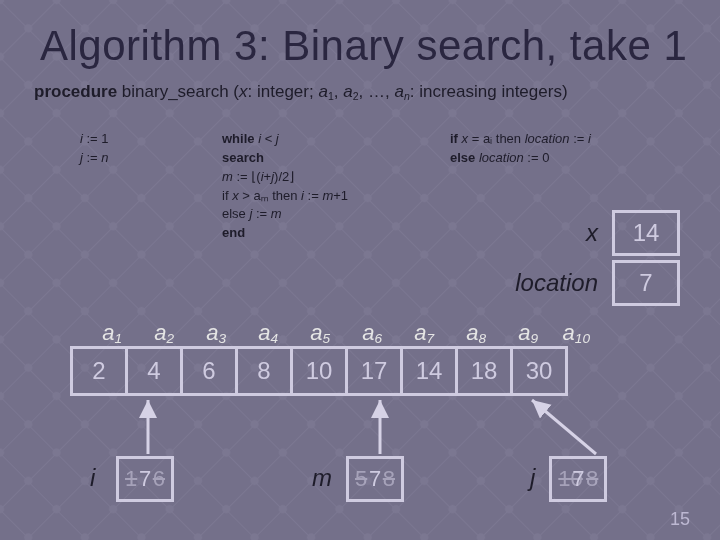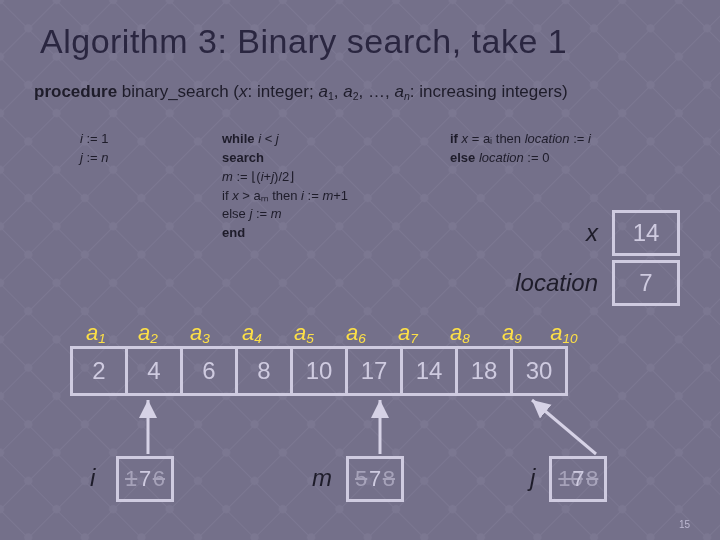--- a/index.html
+++ b/index.html
@@ -1,55 +1,55 @@
 <!DOCTYPE html>
 <html><head>
 <meta charset="utf-8">
 <style>
   html,body{margin:0;padding:0;width:720px;height:540px;overflow:hidden;
     font-family:Arial,Helvetica,sans-serif}
   body{background:#74708a;color:#1e1c2a;position:relative}
   .mesh{position:absolute;inset:0;pointer-events:none;opacity:.35}
 
-  .title{position:absolute;left:40px;top:22px;color:#2a2640;font-size:34px;
+  .title{position:absolute;left:40px;top:22px;color:#2a2640;font-size:42px;
     font-weight:400;letter-spacing:.5px}
   .sig{position:absolute;left:34px;top:82px;color:#1e1c2a;font-size:17px}
   .sig b{font-weight:700}
   sub{font-size:.62em;vertical-align:-.25em}
 
   .code{position:absolute;color:#1e1c2a;font-size:13px;line-height:1.45}
   .code span.kw{font-weight:700}
   .code i{font-style:italic}
   .left-code{left:80px;top:130px}
   .mid-code{left:222px;top:130px}
   .right-code{left:450px;top:130px}
 
   .vars{position:absolute;right:40px;top:206px;color:#1e1c2a}
   .vrow{display:flex;align-items:center;gap:14px;margin:4px 0}
   .vlab{font-style:italic;font-size:24px;text-align:right;min-width:104px}
   .vbox{border:3px solid #cfcbe0;width:62px;height:40px;display:flex;
     align-items:center;justify-content:center;font-size:24px;color:#cfcbe0}
 
   .arr{position:absolute;left:70px;top:320px}
   .arr-row{display:flex}
-  .ah{width:52px;text-align:center;font-size:22px;font-style:italic;color:#fde047}
+  .ah{width:52px;text-align:right;font-size:22px;font-style:italic;color:#e5e5e5}
   .ac{width:52px;height:44px;border:3px solid #cfcbe0;margin-left:-3px;
     display:flex;align-items:center;justify-content:center;font-size:24px;
     color:#cfcbe0}
   .ac:first-child{margin-left:0}
 
   .ptr{position:absolute;top:456px;color:#1e1c2a;font-size:24px;font-style:italic}
   .ptr .pbox{display:inline-flex;border:3px solid #cfcbe0;width:52px;height:40px;
     align-items:center;justify-content:center;margin-left:14px;font-style:normal;
     font-size:22px;color:#cfcbe0;position:relative}
   .pbox .stk{position:absolute;text-decoration:line-through;opacity:.55}
   .pbox .stk.l{left:6px} .pbox .stk.r{right:6px}
   .pbox .cur{position:relative}
 
-  .pg{position:absolute;right:30px;bottom:10px;color:#bdb8d2;font-size:10px}
+  .pg{position:absolute;right:30px;bottom:10px;color:#bdb8d2;font-size:18px}
 </style>
 </head>
 <body>
 
 <svg class="mesh" viewBox="0 0 720 540">
   <defs>
       <pattern id="p" width="40" height="40" patternUnits="userSpaceOnUse" patternTransform="rotate(45)">
     <rect width="40" height="40" fill="none"></rect>
     <circle cx="0" cy="0" r="4" fill="#8a86a0"></circle>
         <circle cx="40" cy="0" r="4" fill="#8a86a0"></circle>

